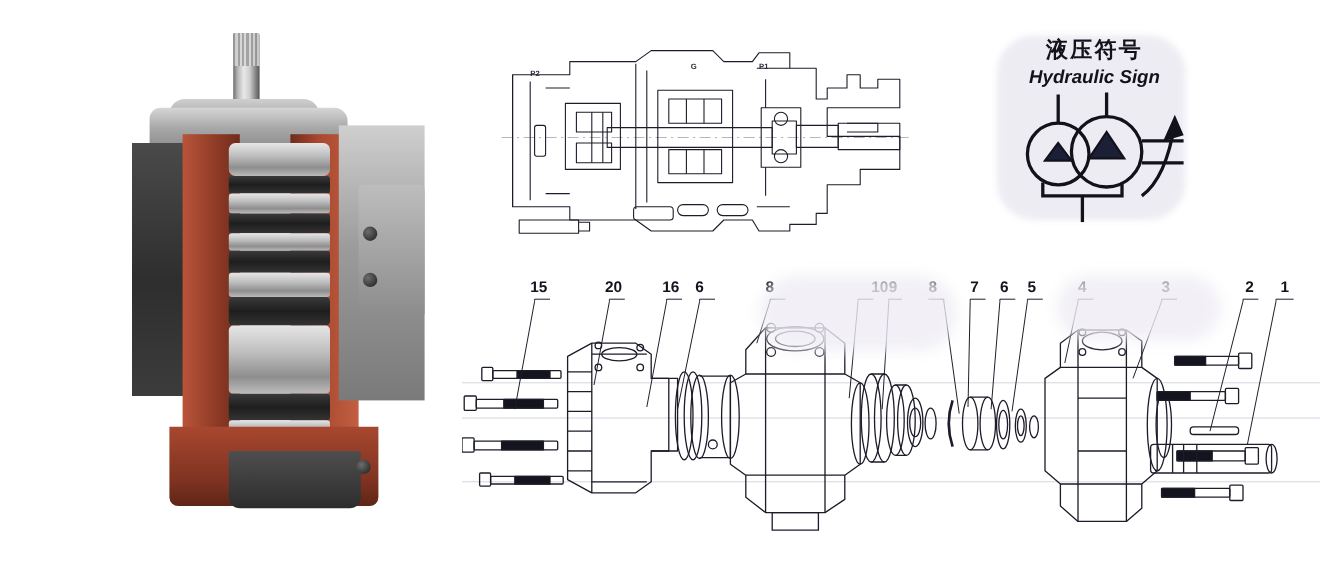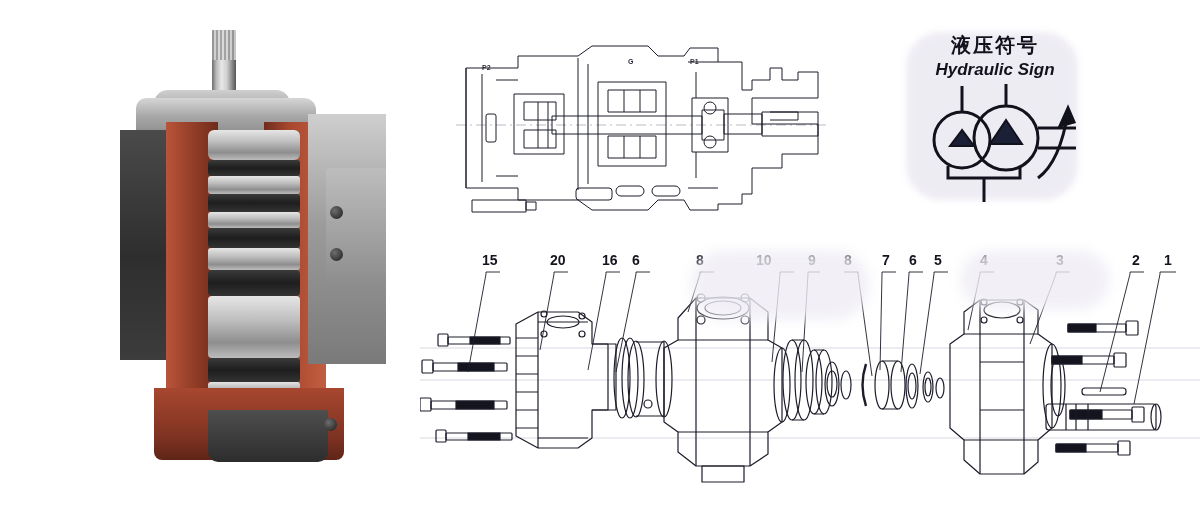--- a/index.html
+++ b/index.html
@@ -335,21 +335,21 @@
         <path d="M710 20 H724 M710 20 V22 L680 140"></path>
         <path d="M740 20 H756 M740 20 V22 L714 152"></path>
       </g>
     </svg>
 
     <div class="num" style="left:62px;top:0px;">15</div>
     <div class="num" style="left:130px;top:0px;">20</div>
     <div class="num" style="left:182px;top:0px;">16</div>
     <div class="num" style="left:212px;top:0px;">6</div>
     <div class="num" style="left:276px;top:0px;">8</div>
-    <div class="num" style="left:336px;top:0px;">10</div>
+    <div class="num" style="left:372px;top:0px;">10</div>
     <div class="num" style="left:388px;top:0px;">9</div>
     <div class="num" style="left:424px;top:0px;">8</div>
     <div class="num" style="left:462px;top:0px;">7</div>
     <div class="num" style="left:489px;top:0px;">6</div>
     <div class="num" style="left:514px;top:0px;">5</div>
     <div class="num" style="left:560px;top:0px;">4</div>
     <div class="num" style="left:636px;top:0px;">3</div>
     <div class="num" style="left:712px;top:0px;">2</div>
     <div class="num" style="left:744px;top:0px;">1</div>
   </div>

